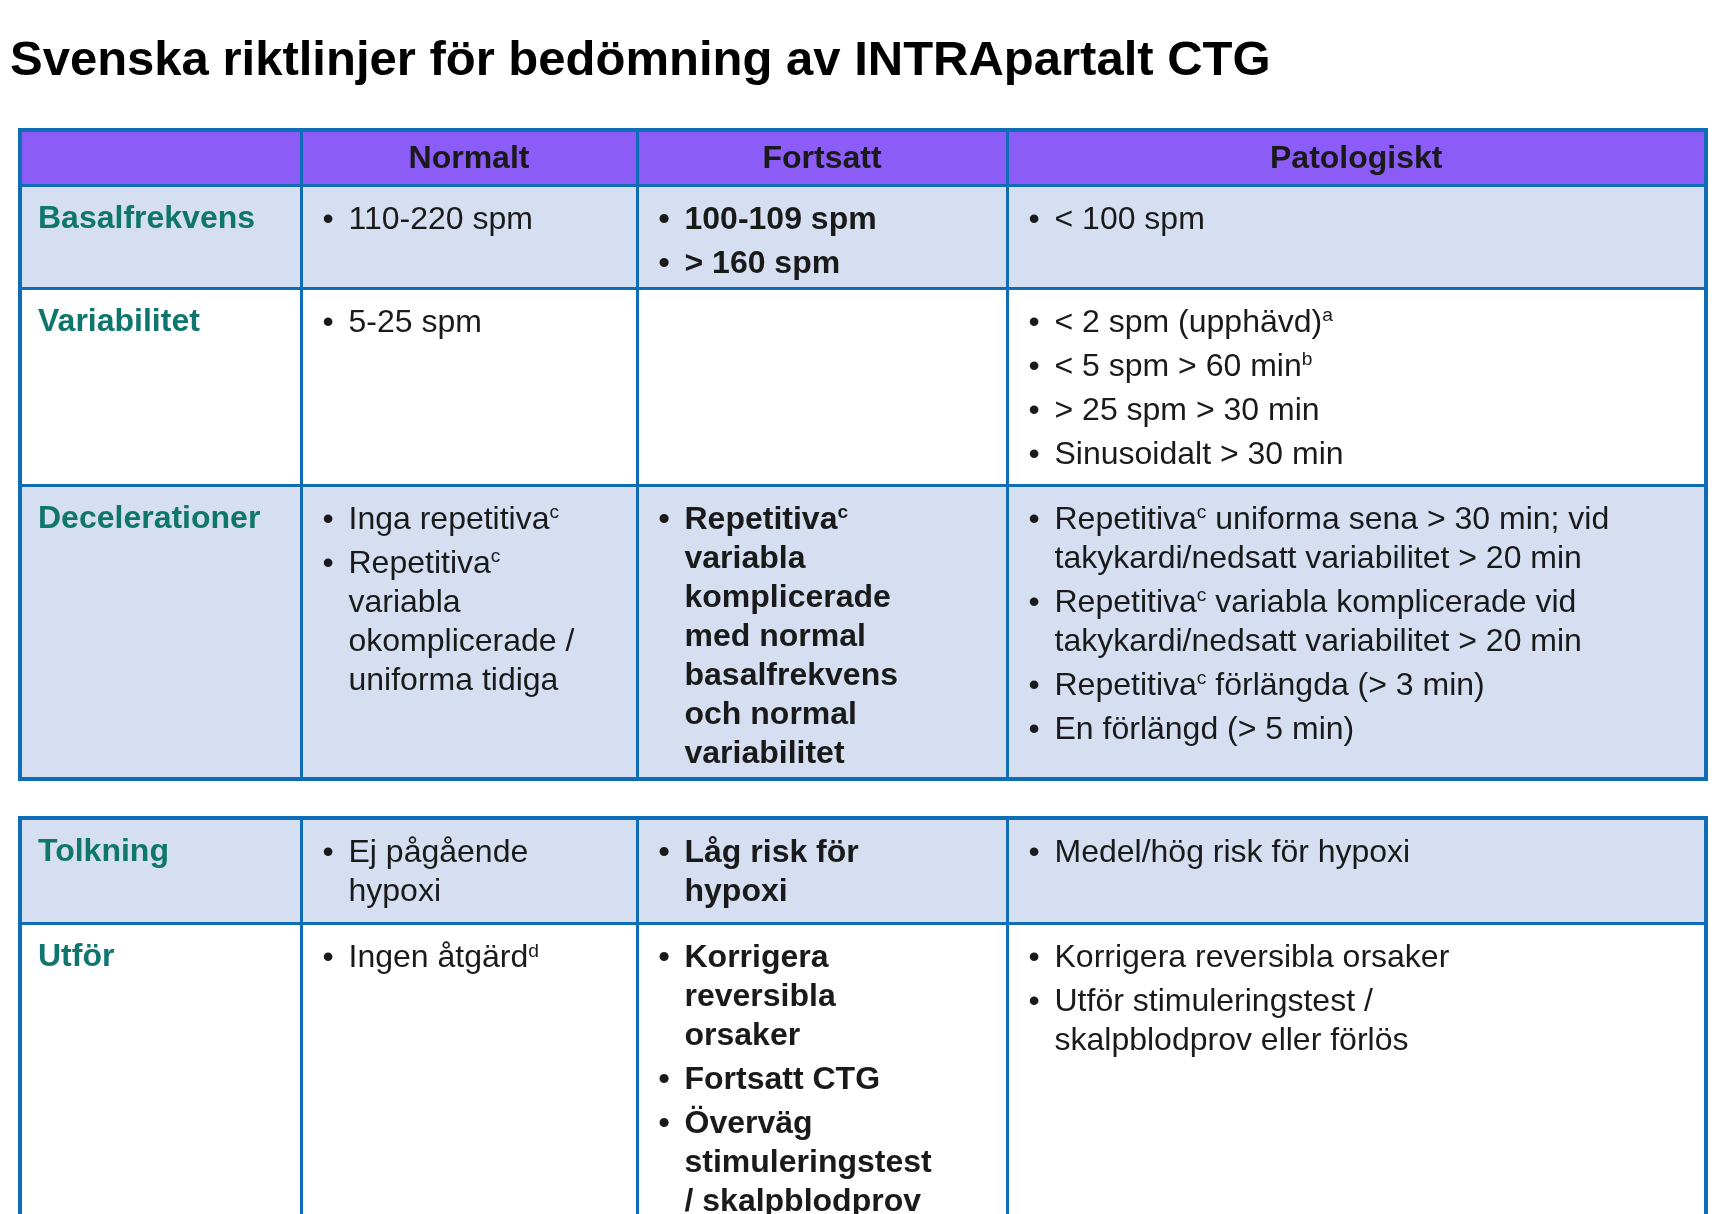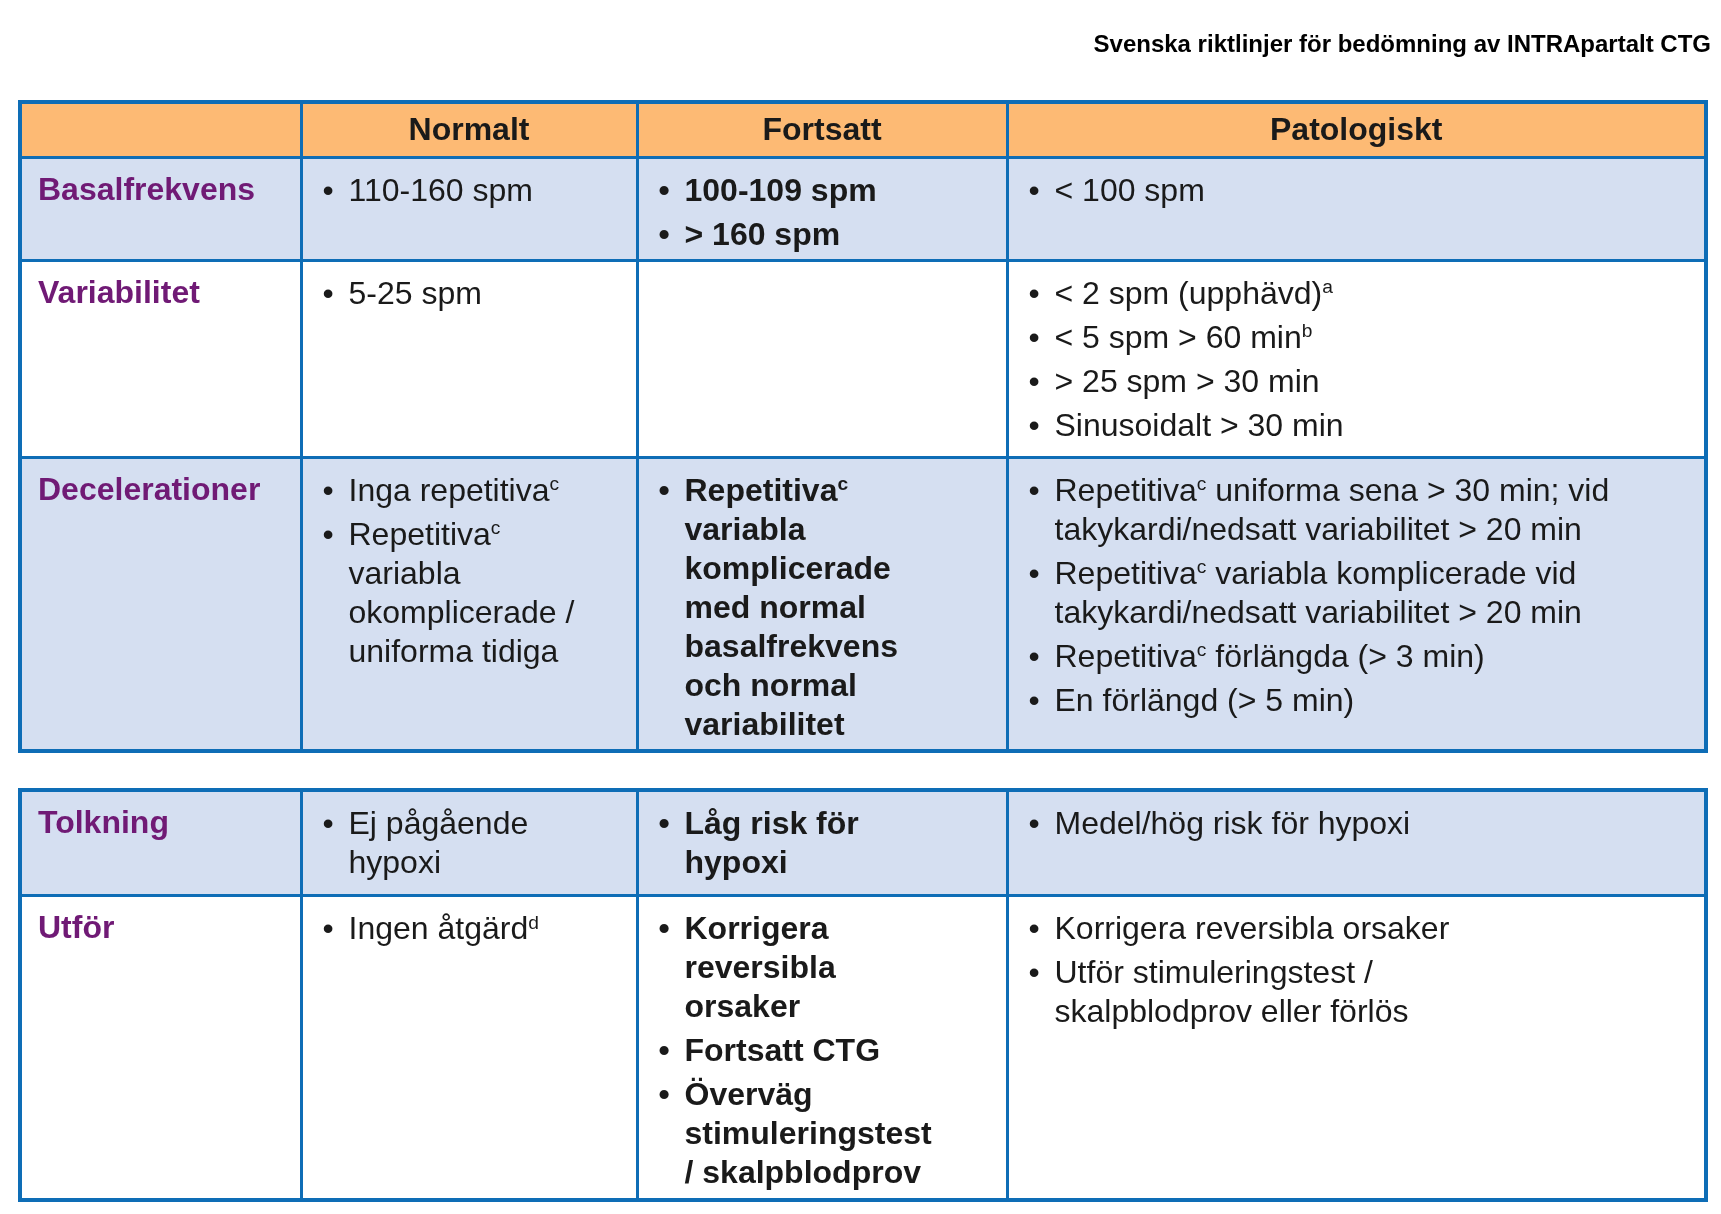--- a/index.html
+++ b/index.html
@@ -13,22 +13,22 @@
   body {
     width: 1721px;
     height: 1214px;
     background: var(--page_bg);
     color: var(--text);
     font-family: "Liberation Sans", "DejaVu Sans", sans-serif;
     overflow: hidden;
   }
   .title {
     margin: 30px 10px 0 10px;
-    text-align: right;
-    font-size: 24px;
+    text-align: left;
+    font-size: 49px;
     font-weight: 700;
     color: #000000;
     letter-spacing: 0;
   }
   table.tbl {
     border-collapse: collapse;
     table-layout: fixed;
     margin-left: 18px;
     border: 4px solid var(--border_blue, #0e6db6);
   }
@@ -40,28 +40,28 @@
     padding: 0;
     background: #ffffff;
   }
   tr.shaded th, tr.shaded td { background: var(--row_fill, #d5dff1); }
   .head-row th {
     height: 55px;
     vertical-align: middle;
     text-align: center;
     font-size: 32px;
     font-weight: 700;
-    background: #fdba74;
+    background: #8b5cf6;
   }
   th.row-label {
     text-align: left;
     font-size: 32px;
     font-weight: 700;
     padding: 12px 8px 0 16px;
-    color: #701a75;
+    color: #0f766e;
   }
   td.cell ul {
     list-style: none;
     margin: 0;
     padding: 12px 0 0 0;
   }
   td.cell li {
     position: relative;
     font-size: 32px;
     line-height: 1.22;
@@ -105,21 +105,21 @@
         <th>Normalt</th>
         <th>Fortsatt</th>
         <th>Patologiskt</th>
       </tr>
     </thead>
     <tbody>
       <tr class="shaded" style="height:100px">
         <th class="row-label">Basalfrekvens</th>
         <td class="cell c-normalt">
             <ul>
-              <li>110-160 spm</li>
+              <li>110-220 spm</li>
             </ul>
           </td>
         <td class="cell c-avvikande">
             <ul>
               <li>100-109 spm</li>
               <li>&gt; 160 spm</li>
             </ul>
           </td>
         <td class="cell c-patologiskt">
             <ul>

